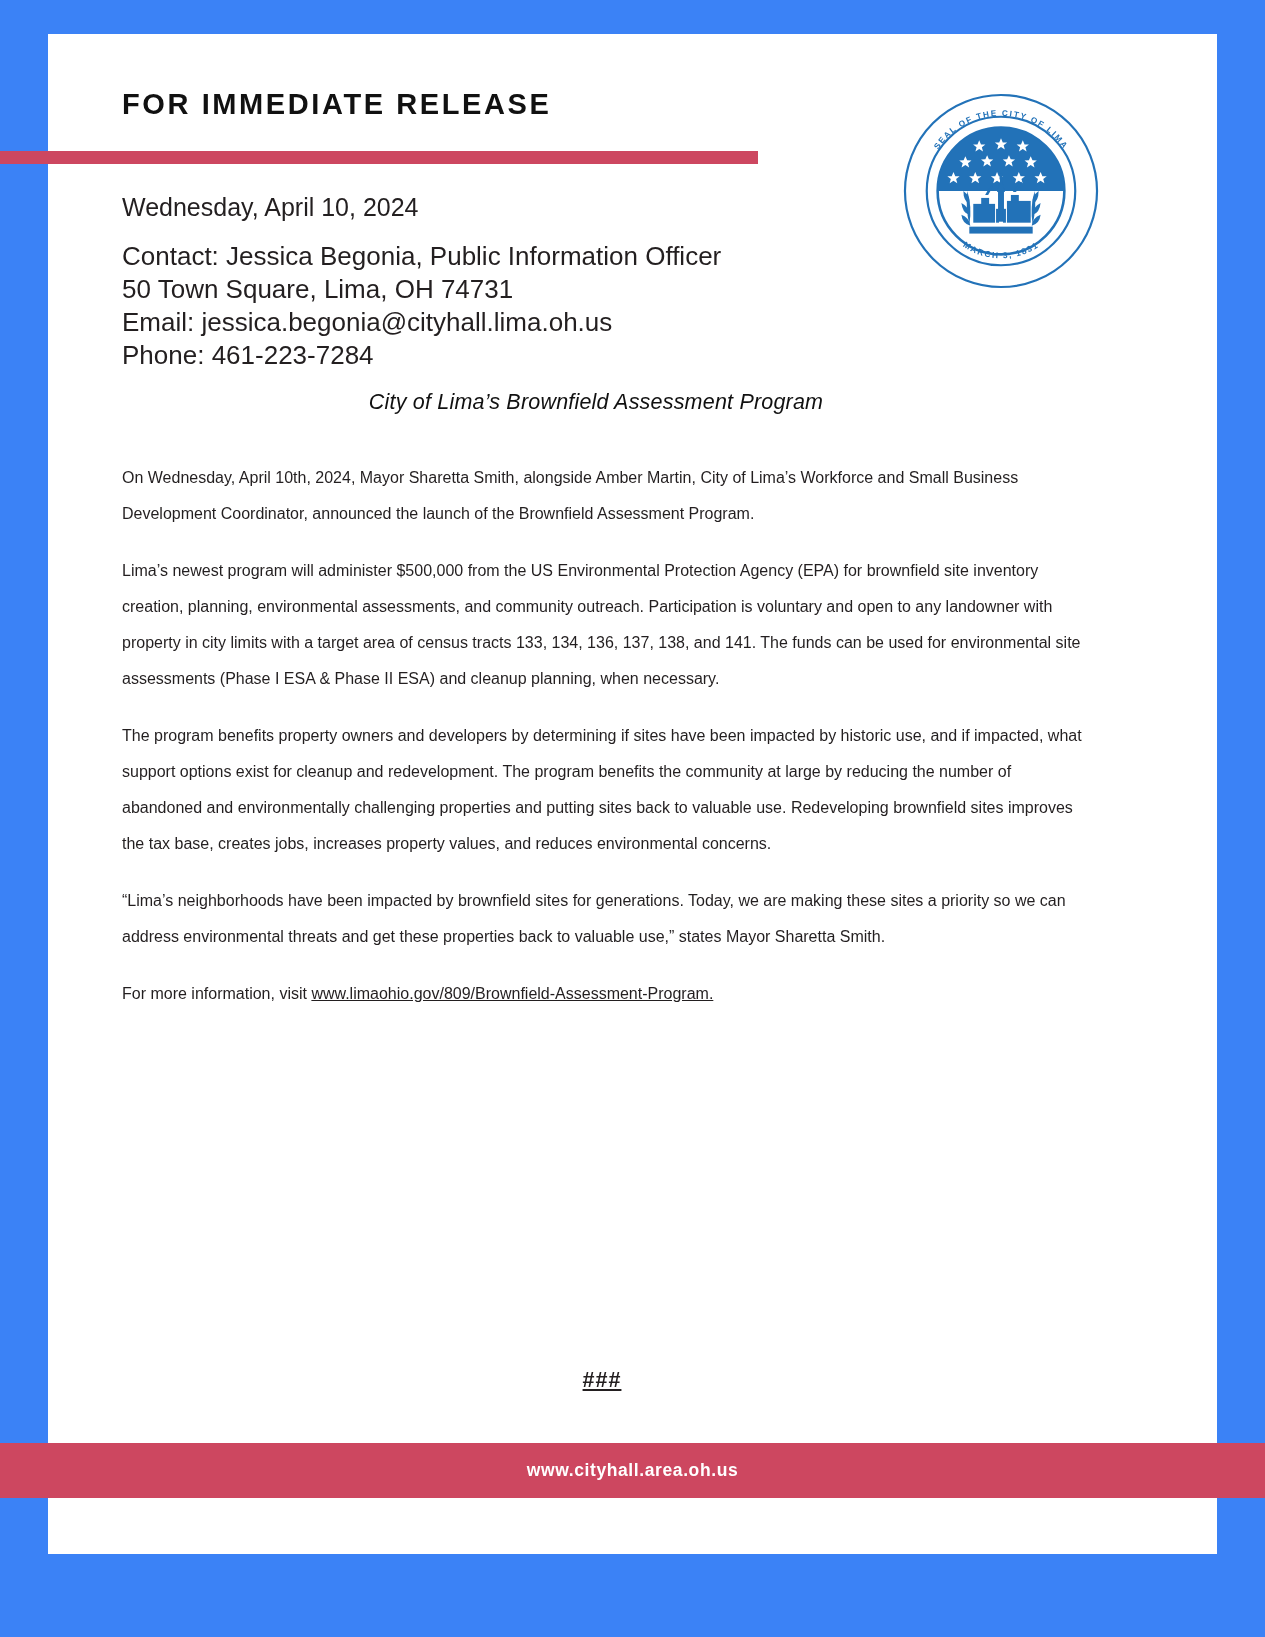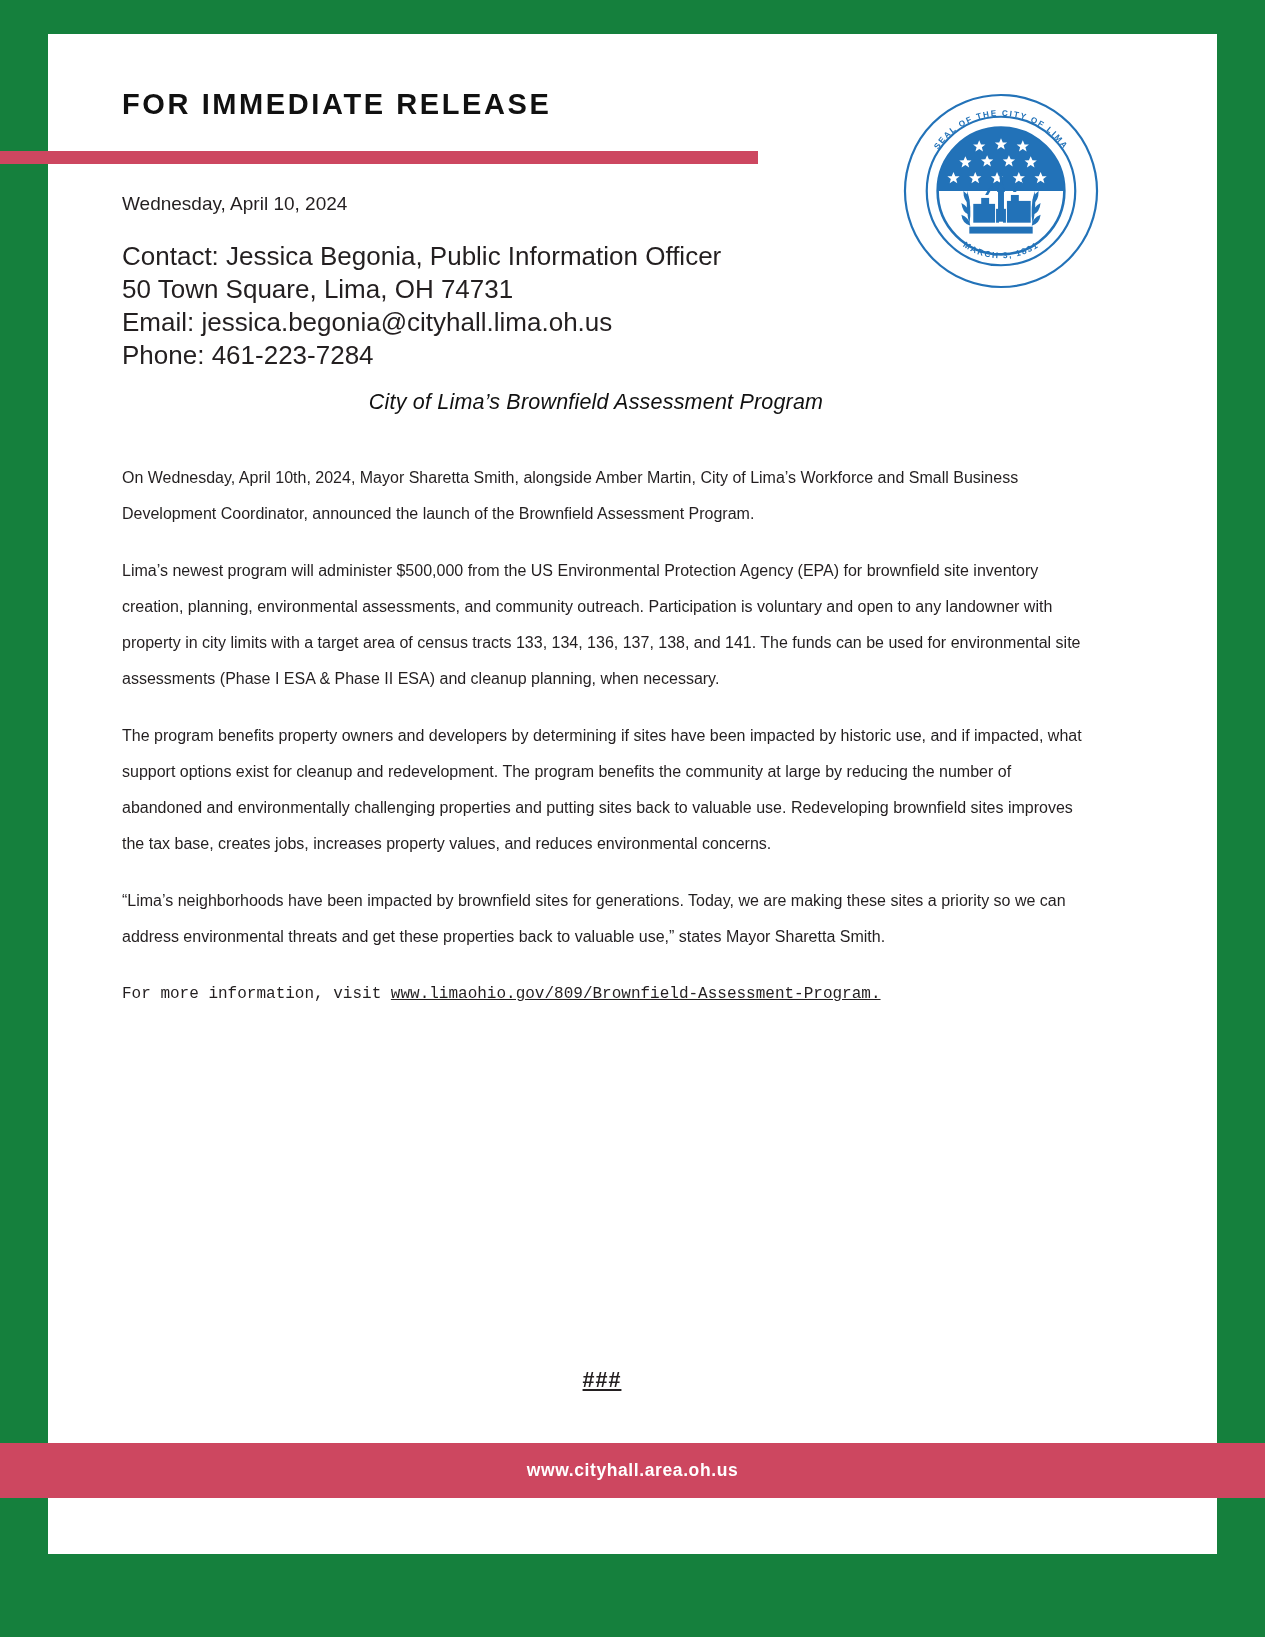--- a/index.html
+++ b/index.html
@@ -9,21 +9,21 @@
     background: #ffffff;
   }
   body {
     font-family: "Liberation Sans", sans-serif;
   }
 
   .page {
     position: relative;
     width: 1265px;
     height: 1637px;
-    background: #15803d;
+    background: #3b82f6;
     overflow: hidden;
     box-sizing: border-box;
   }
 
   
   .sheet {
     position: absolute;
     left: 48px;
     top: 34px;
     width: 1169px;
@@ -75,21 +75,21 @@
     left: 902px;
     top: 92px;
     width: 198px;
     height: 198px;
   }
 
   .date-line {
     position: absolute;
     left: 122px;
     top: 193px;
-    font-size: 19px;
+    font-size: 25px;
     color: #231f20;
   }
 
   .contact-block {
     position: absolute;
     left: 122px;
     top: 240px;
     font-size: 26px;
     color: #231f20;
     line-height: 33px;
@@ -114,21 +114,21 @@
     left: 122px;
     top: 460px;
     width: 960px;
     font-size: 16px;
     color: #231f20;
     line-height: 36px;
   }
   .body-copy p {
     margin: 0 0 21px 0;
   }
-  .body-copy p:last-child { margin-bottom: 8px; font-family: Liberation Mono, monospace; }
+  .body-copy p:last-child { margin-bottom: 8px; }
 
   .inline-link {
     text-decoration: underline;
     color: #231f20;
   }
 
   .endmark {
     position: absolute;
     left: 122px;
     top: 1368px;

